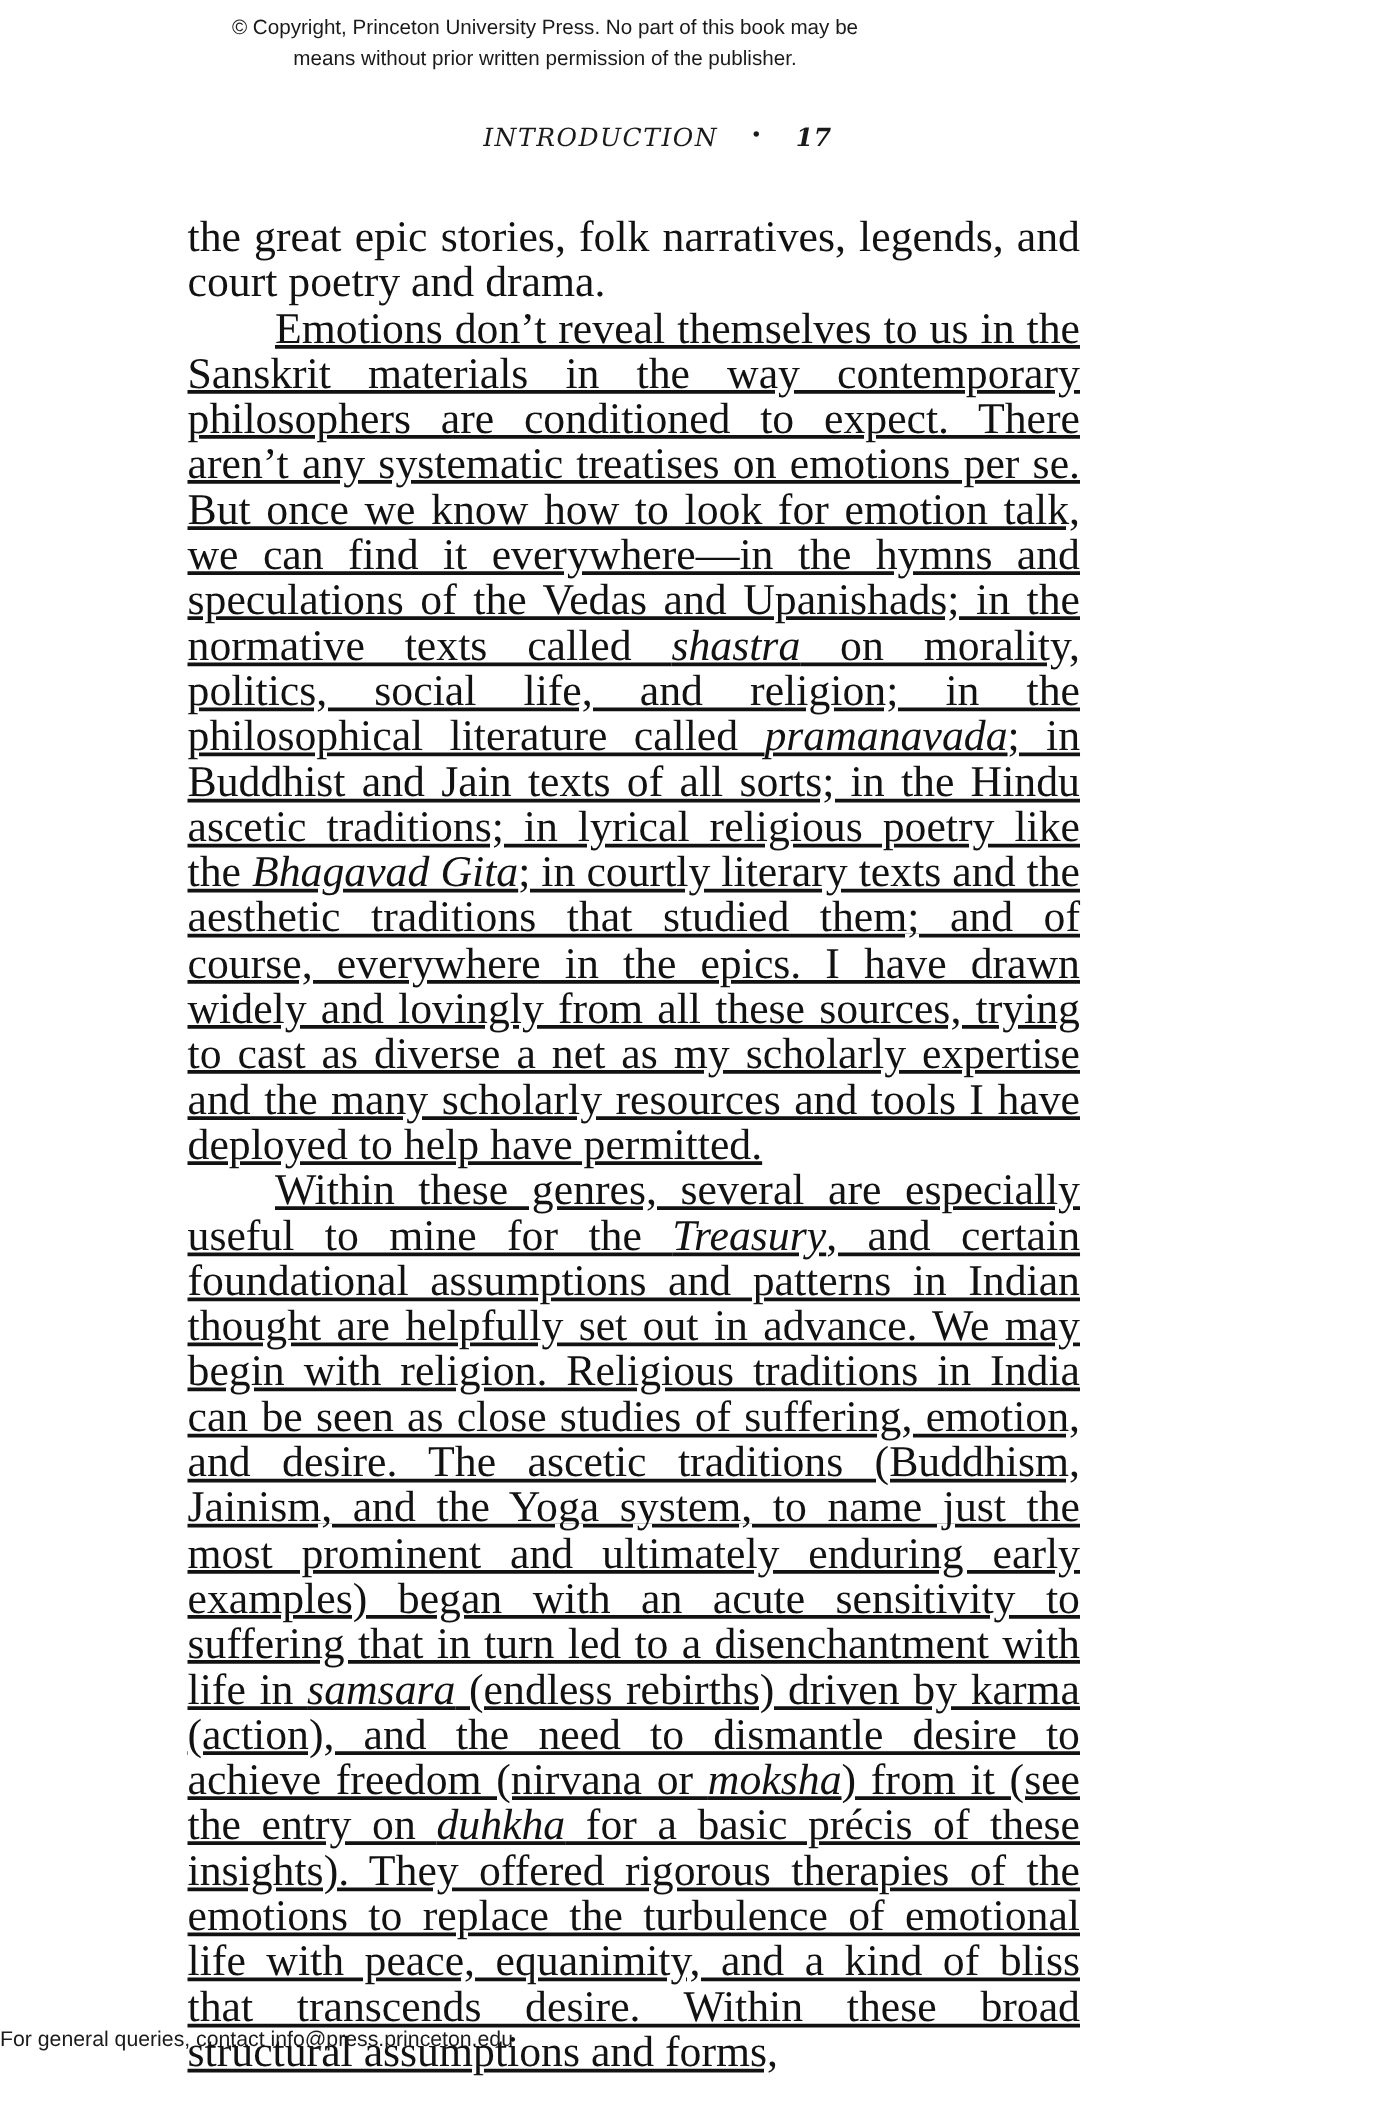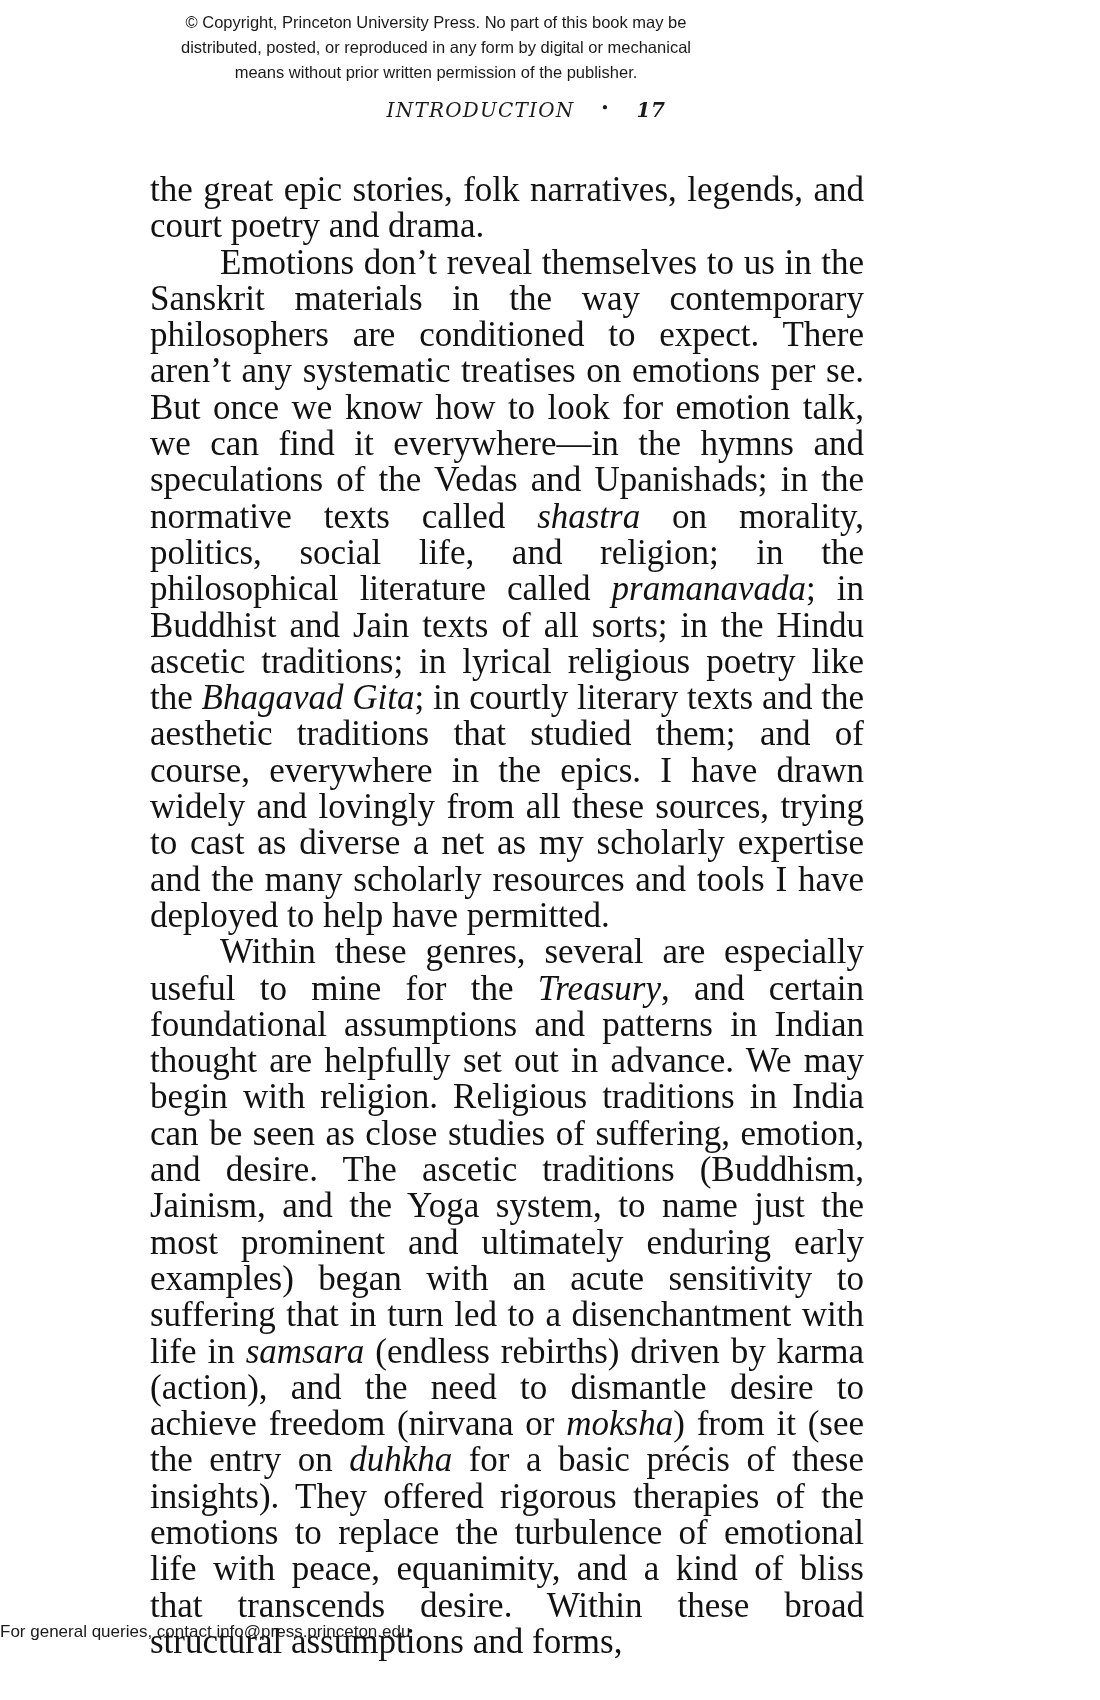--- a/index.html
+++ b/index.html
@@ -83,20 +83,21 @@
     color: #121212;
     text-align: justify;
     text-justify: inter-word;
     hyphens: manual;
   }
   .textblock p {
     margin: 0;
   }
   .textblock p.indent {
     text-indent: 2.0em;
+    text-decoration: underline;
   }
   .textblock i {
     font-style: italic;
   }
   
   .textblock p {
     text-align-last: left;
   }
 
   
@@ -110,21 +111,20 @@
     color: #1a1a1a;
   }
 </style>
 </head>
 <body>
 
 <div class="page">
 
   <div class="copyright">
     <span class="cline">© Copyright, Princeton University Press. No part of this book may be</span>
-    <span class="cline">distributed, posted, or reproduced in any form by digital or mechanical</span>
     <span class="cline">means without prior written permission of the publisher.</span>
   </div>
 
   <div class="running-head">
     <span class="rh-inner">
       <span class="rh-title">INTRODUCTION</span>
       <span class="rh-dot">•</span>
       <span class="rh-folio">17</span>
     </span>
   </div>

